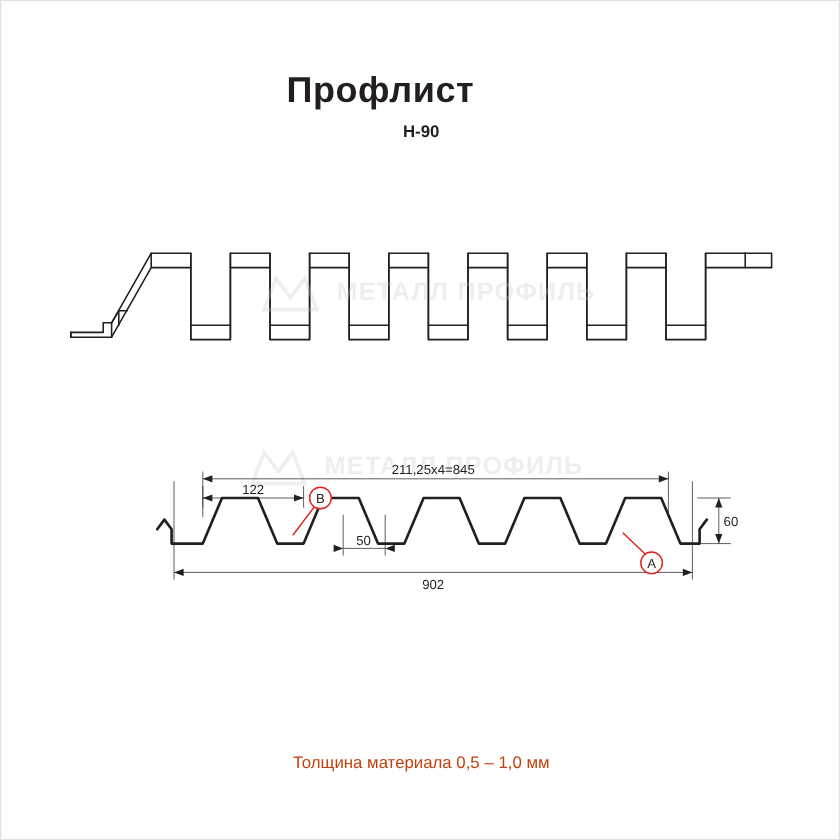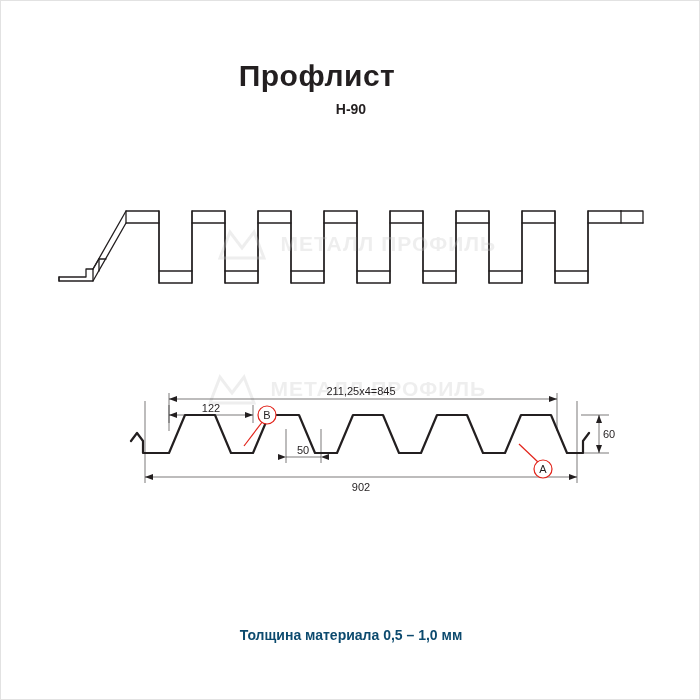--- a/index.html
+++ b/index.html
@@ -42,22 +42,22 @@
     font-weight: bold;
     color: #231f20;
   }
   .footer {
     position: absolute;
     bottom: 56px;
     left: 0;
     width: 700px;
     text-align: center;
     font-size: 14px;
-    font-weight: bold;
-    color: #0c4a6e;
+    font-weight: normal;
+    color: #c2410c;
   }
   .iso-wrap {
     position: absolute;
     top: 150px;
     left: 30px;
     width: 640px;
     height: 190px;
   }
   .section-wrap {
     position: absolute;

